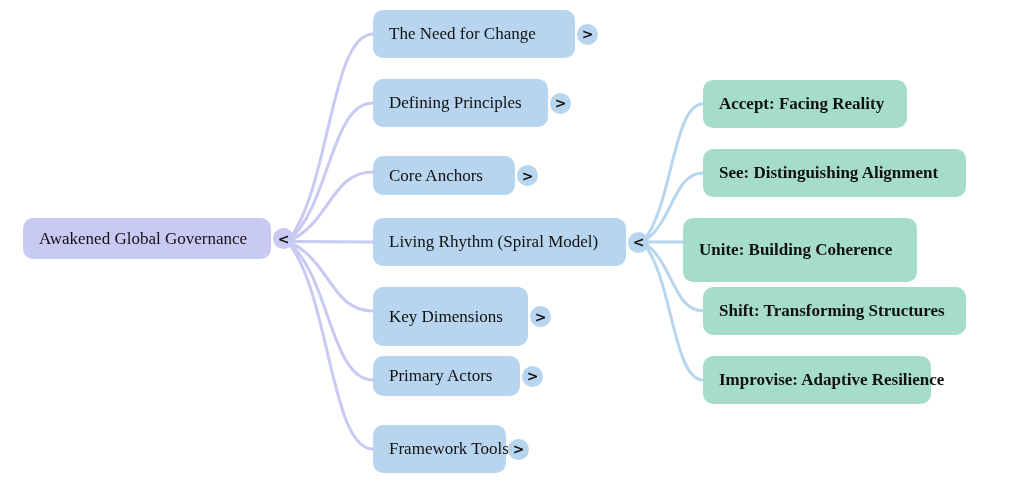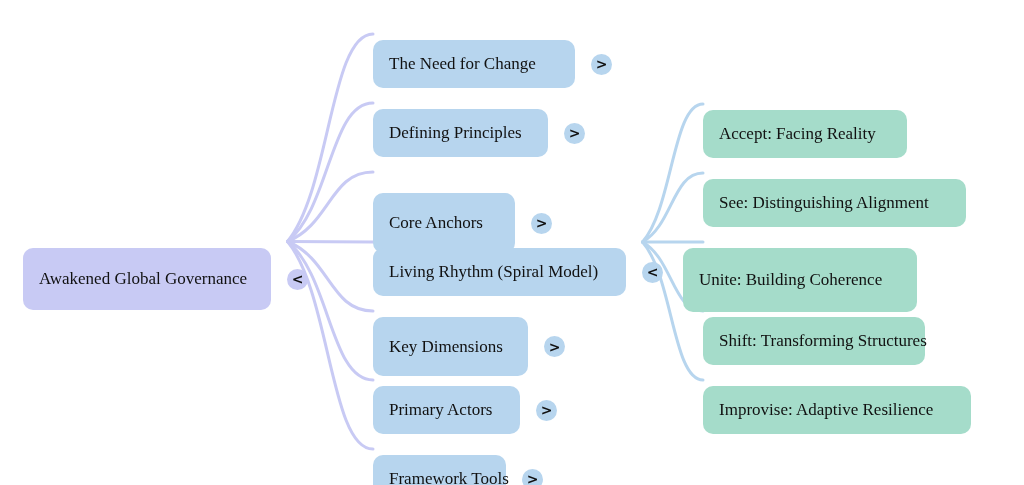--- a/index.html
+++ b/index.html
@@ -18,37 +18,36 @@
     width: 1024px; height: 485px;
     z-index: 0;
   }
   #links path { fill: none; stroke-width: 3; stroke-linecap: round; }
   #links path.root-link   { stroke: var(--root-link); }
   #links path.branch-link { stroke: var(--branch-link); }
   .row {
     position: absolute;
     display: flex;
     align-items: center;
-    gap: 16px;
+    gap: 2px;
     z-index: 1;
-    margin-top: 30px;
   }
   .node {
     box-sizing: border-box;
     height: 100%;
     display: flex;
     align-items: center;
     padding: 0 24px 0 16px;
     border-radius: 10px;
     font-size: 17px;
     white-space: nowrap;
   }
   .node.root-node   { background: var(--root-fill); }
   .node.branch-node { background: var(--branch-fill); }
-  .node.leaf-node   { background: var(--leaf-fill); }
+  .node.leaf-node   { background: var(--leaf-fill); font-weight: bold; }
   .toggle {
     box-sizing: border-box;
     flex: 0 0 auto;
     width: 21px; height: 21px;
     border-radius: 50%;
     display: flex;
     align-items: center;
     justify-content: center;
     font-family: "DejaVu Sans", sans-serif;
     font-weight: 700;
@@ -73,63 +72,63 @@
       <path d="M287.53125,241.5 C330.265625,258.875 330.265625,311 373,311" class="root-link"></path>
       <path d="M287.53125,241.5 C330.265625,276.125 330.265625,380 373,380" class="root-link"></path>
       <path d="M287.53125,241.5 C330.265625,293.375 330.265625,449 373,449" class="root-link"></path>
       <path d="M642.5,242 C672.75,207.5 672.75,104 703,104" class="branch-link"></path>
       <path d="M642.5,242 C672.75,224.75 672.75,173 703,173" class="branch-link"></path>
       <path d="M642.5,242 L703,242" class="branch-link"></path>
       <path d="M642.5,242 C672.75,259.25 672.75,311 703,311" class="branch-link"></path>
       <path d="M642.5,242 C672.75,276.5 672.75,380 703,380" class="branch-link"></path>
     </svg>
 
-  <div class="row" style="left:23px; top:218px; height:62px">
+  <div class="row" style="left:23px; top:218px; height:41px">
     <div class="node root-node" id="root-box">
       <span>Awakened Global Governance</span>
     </div>
     <div class="toggle root-toggle" id="root-toggle">&lt;</div>
   </div>
 
   <div class="row" style="left:373px; top:10px; height:48px">
     <div class="node branch-node branch-box" style="width:202px">
       <span>The Need for Change</span>
     </div>
     <div class="toggle branch-toggle">&gt;</div>
   </div>
 
   <div class="row" style="left:373px; top:79px; height:48px">
     <div class="node branch-node branch-box" style="width:175px">
       <span>Defining Principles</span>
     </div>
     <div class="toggle branch-toggle">&gt;</div>
   </div>
 
-  <div class="row" style="left:373px; top:163px; height:60px">
+  <div class="row" style="left:373px; top:156px; height:39px">
     <div class="node branch-node branch-box" style="width:142px">
       <span>Core Anchors</span>
     </div>
     <div class="toggle branch-toggle">&gt;</div>
   </div>
 
   <div class="row" style="left:373px; top:218px; height:48px">
     <div class="node branch-node branch-box" style="width:253px">
       <span>Living Rhythm (Spiral Model)</span>
     </div>
     <div class="toggle branch-toggle" id="living-toggle">&lt;</div>
   </div>
 
   <div class="row" style="left:373px; top:287px; height:59px">
     <div class="node branch-node branch-box" style="width:155px">
       <span>Key Dimensions</span>
     </div>
     <div class="toggle branch-toggle">&gt;</div>
   </div>
 
-  <div class="row" style="left:373px; top:356px; height:48px">
+  <div class="row" style="left:373px; top:356px; height:40px">
     <div class="node branch-node branch-box" style="width:147px">
       <span>Primary Actors</span>
     </div>
     <div class="toggle branch-toggle">&gt;</div>
   </div>
 
   <div class="row" style="left:373px; top:425px; height:48px">
     <div class="node branch-node branch-box" style="width:133px">
       <span>Framework Tools</span>
     </div>
@@ -148,23 +147,23 @@
     </div>
   </div>
 
   <div class="row" style="left:683px; top:218px; height:64px">
     <div class="node leaf-node leaf-box" style="width:234px">
       <span>Unite: Building Coherence</span>
     </div>
   </div>
 
   <div class="row" style="left:703px; top:287px; height:48px">
-    <div class="node leaf-node leaf-box" style="width:222px">
+    <div class="node leaf-node leaf-box" style="width:263px">
       <span>Shift: Transforming Structures</span>
     </div>
   </div>
 
   <div class="row" style="left:703px; top:356px; height:48px">
-    <div class="node leaf-node leaf-box" style="width:268px">
+    <div class="node leaf-node leaf-box" style="width:228px">
       <span>Improvise: Adaptive Resilience</span>
     </div>
   </div>
 </div>
 
 </body></html>

